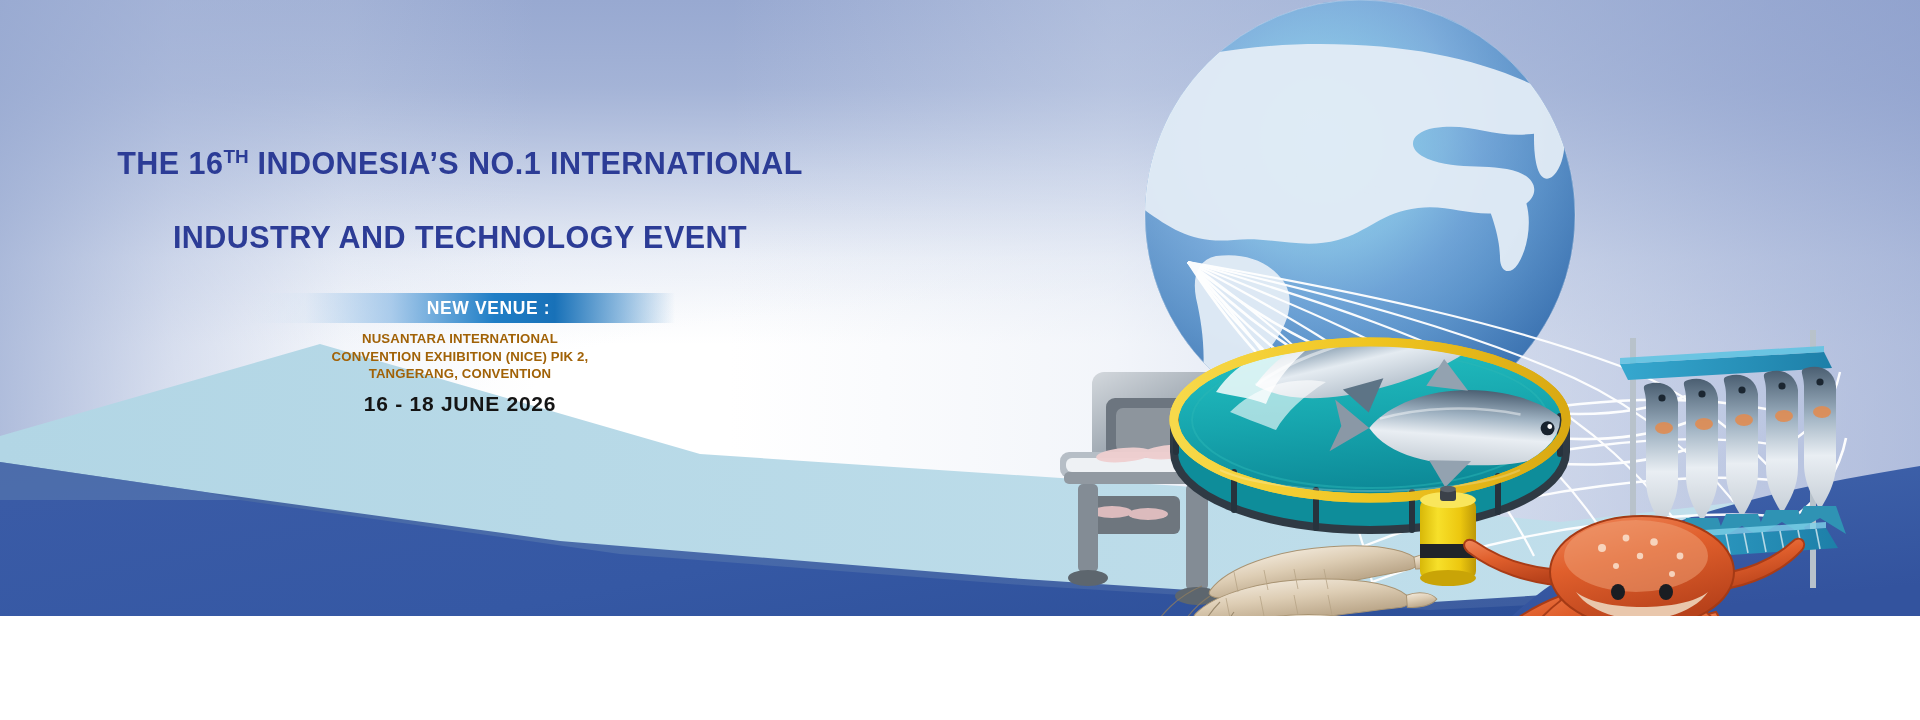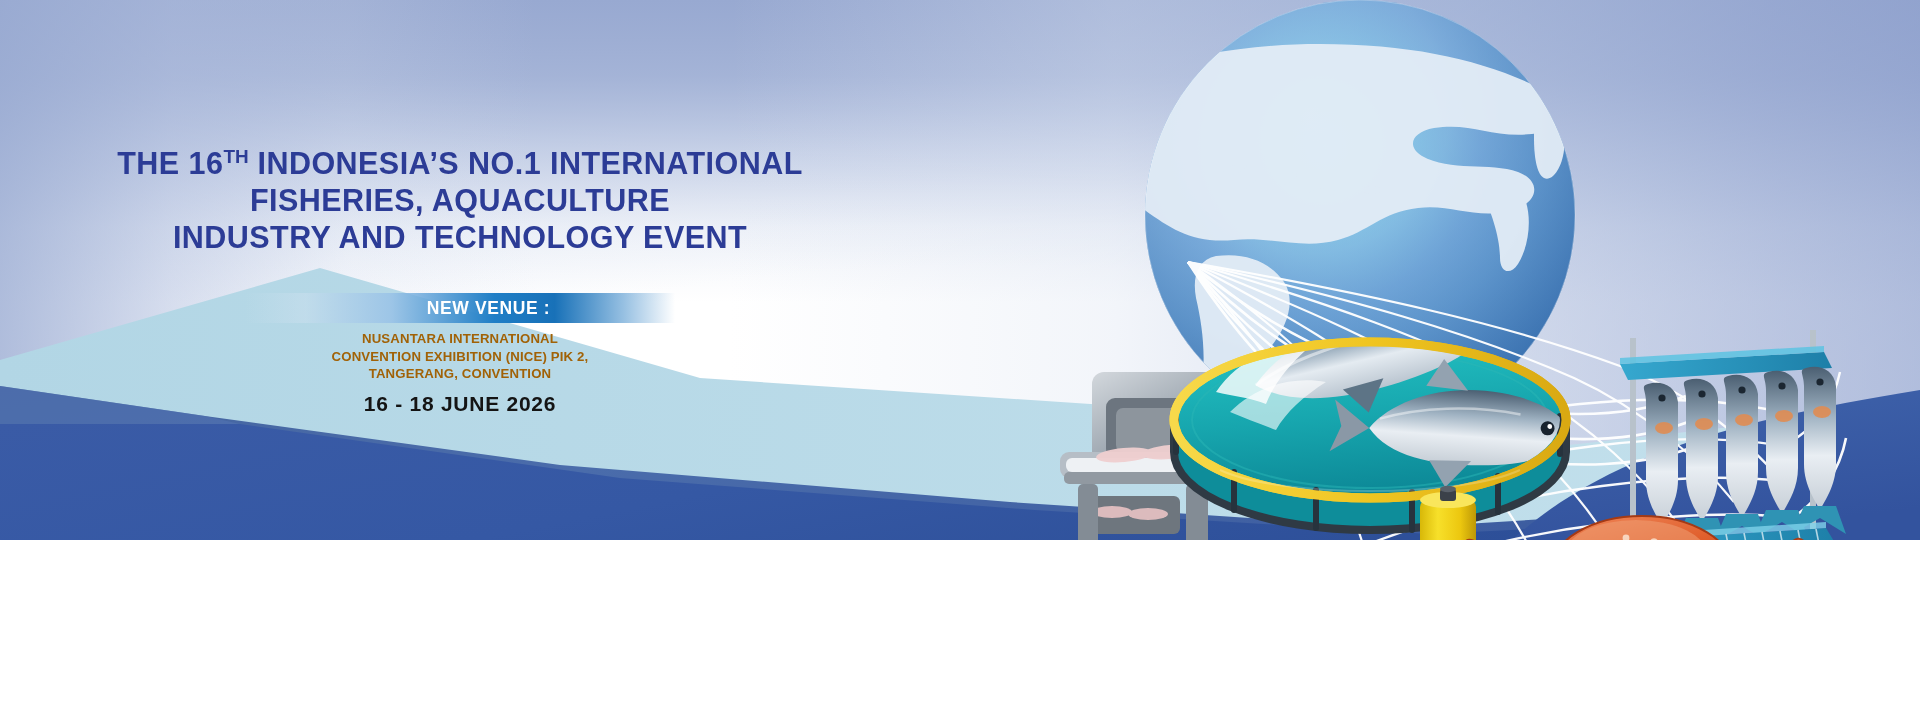--- a/index.html
+++ b/index.html
@@ -5,21 +5,21 @@
   * { margin:0; padding:0; box-sizing:border-box; }
   html,body { width:1920px; height:720px; overflow:hidden; }
   body {
     font-family:"Liberation Sans", sans-serif;
     background:#ffffff;
   }
 
   #banner {
     position:relative;
     width:1920px;
-    height:540px;
+    height:616px;
     overflow:hidden;
     background:#ffffff;
   }
 
   
   .bg-layer { position:absolute; inset:0; }
 
   #bg-sky {
     background:
       radial-gradient(120% 95% at 52% 72%,
@@ -523,21 +523,21 @@
           <circle cx="596" cy="566" r="3"></circle>
             <circle cx="652" cy="574" r="3"></circle>
           <circle cx="620" cy="556" r="3.2"></circle>
         </g>
       </g>
     </svg>
   </div>
 
   <div id="text-block">
 
-    <h1 id="headline"><span>THE 16</span><span class="sup">TH</span><span> INDONESIA’S NO.1 INTERNATIONAL</span><br><span>FISHERIES, AQUACULTURE</span><br><span>INDUSTRY AND TECHNOLOGY EVENT</span></h1>
+    <h1 id="headline"><span>THE 16</span><span class="sup">TH</span><span> INDONESIA’S NO.1 INTERNATIONAL</span><br><br><span>INDUSTRY AND TECHNOLOGY EVENT</span></h1>
 
     <div id="venue-badge-wrap">
       <div id="venue-badge-bar"></div>
       <span id="venue-badge-label">NEW VENUE :</span>
     </div>
 
     <div id="venue-address"><span>NUSANTARA INTERNATIONAL</span><br><span>CONVENTION EXHIBITION (NICE) PIK 2,</span><br><span>TANGERANG, CONVENTION</span></div>
 
     <div id="event-dates">16 - 18 JUNE 2026</div>
   </div>

